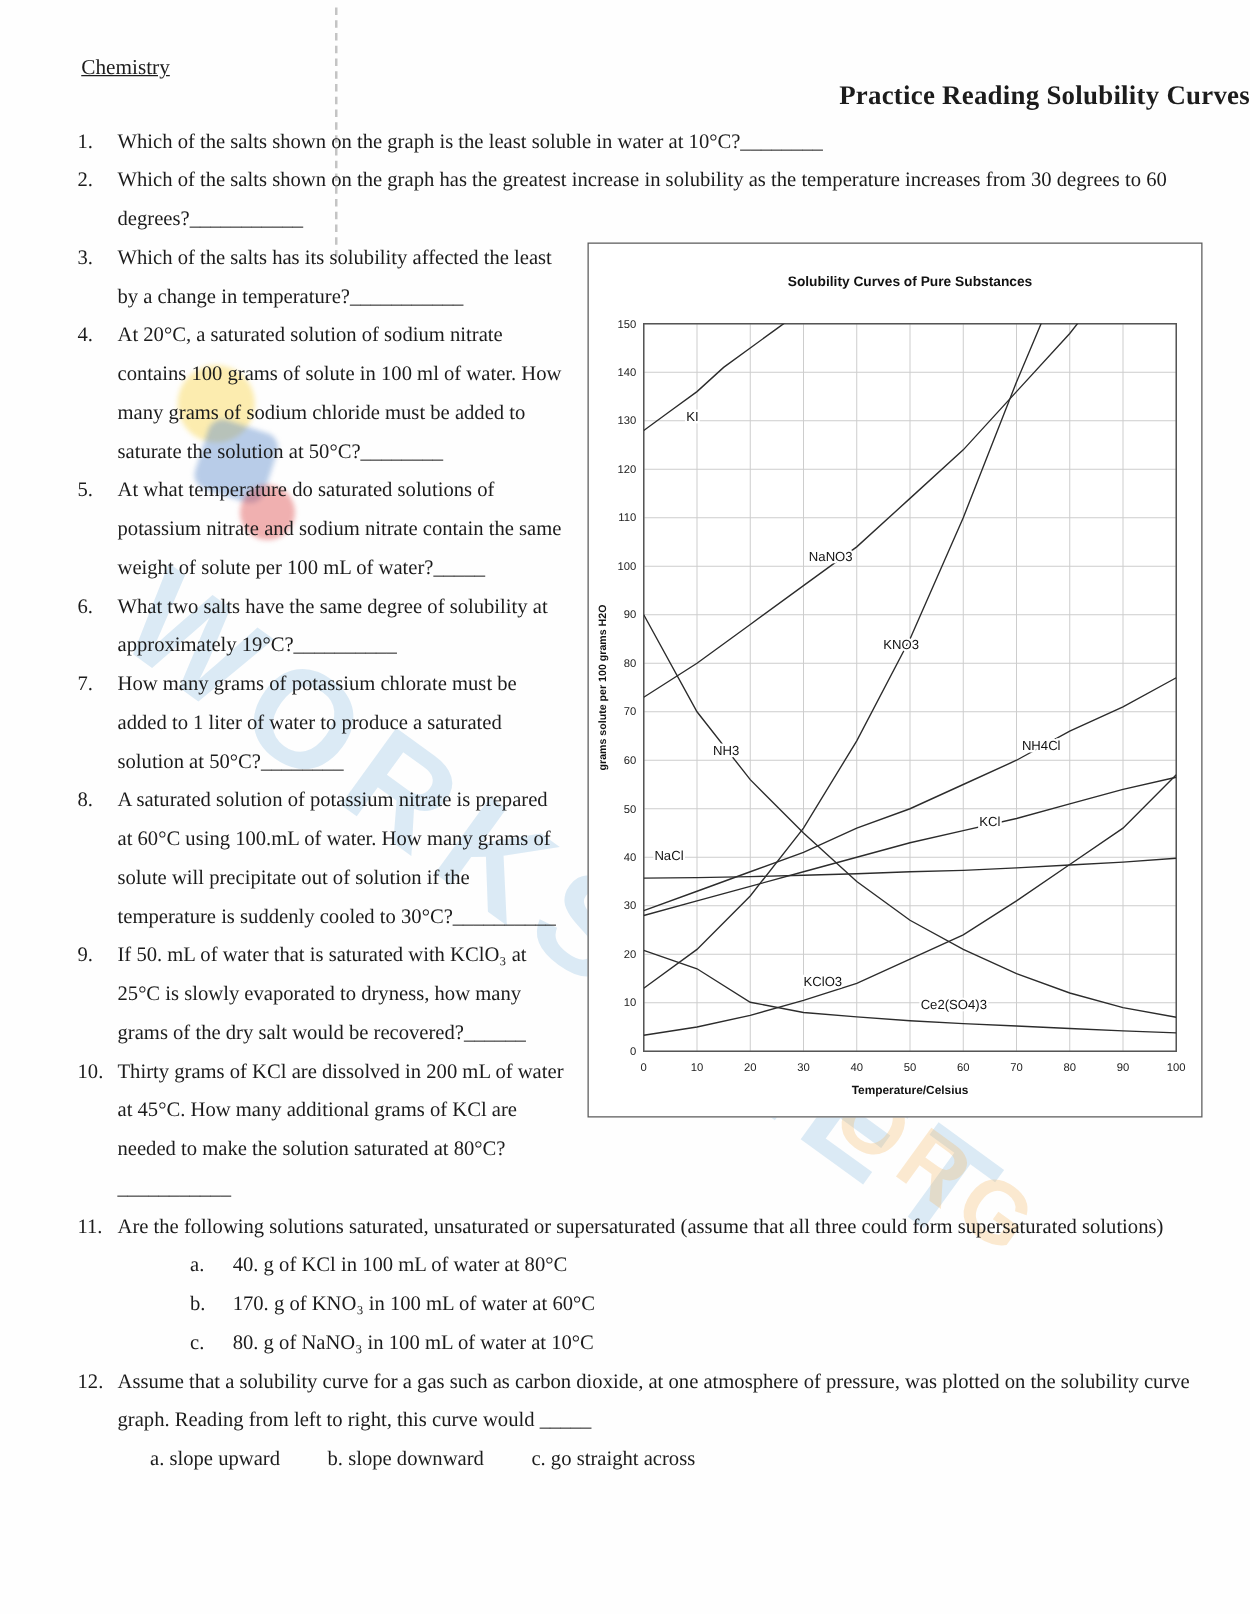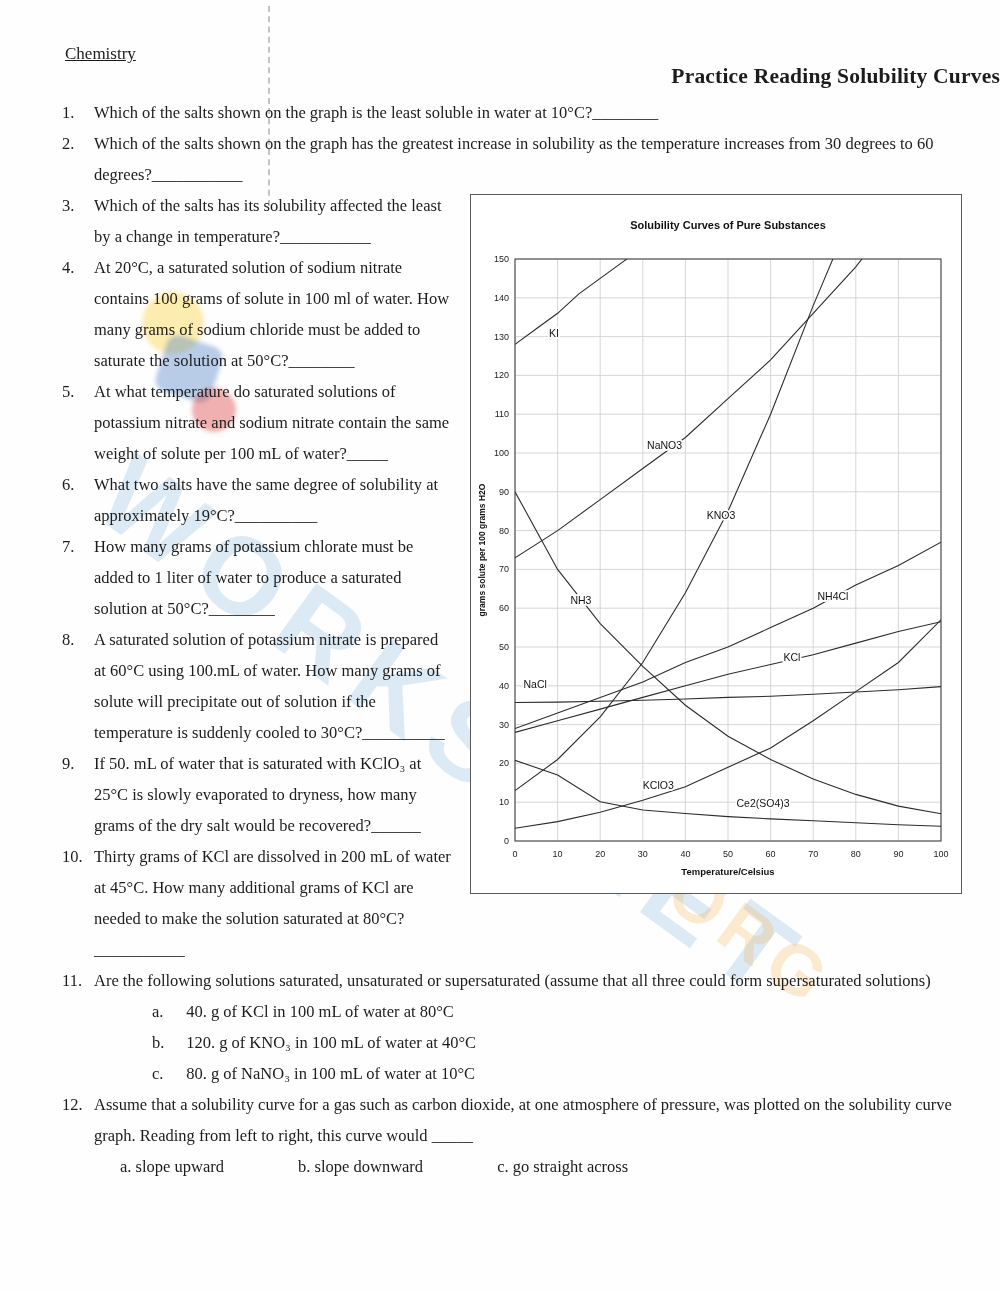--- a/index.html
+++ b/index.html
@@ -37,21 +37,21 @@
   .title { position:relative; z-index:2; text-align:right; font-size:21.5px;
     font-weight:bold; margin:0 0 6px 0; letter-spacing:0.2px; }
 
   
   .content { position:relative; z-index:1; padding:2px 38px 0 62px;
     font-size:16.5px; line-height:31px; }
   .q { position:relative; padding-left:32px; margin:0; }
   .qnum { position:absolute; left:0; top:0; width:28px; }
   .sub { padding-left:90px; }
   .sub .sublabel { display:inline-block; width:30px; }
-  .opts { padding-left:58px; display:flex; gap:74px; }
+  .opts { padding-left:58px; display:flex; gap:38px; }
 
   
   .figure {
     float:right; width:492px; height:700px; margin:4px 0 10px 16px;
     border:1px solid #5a5a5a; background:#ffffff; box-sizing:border-box;
     position:relative; z-index:2;
   }
   .figure svg { display:block; font-family:"Liberation Sans", sans-serif; }
 </style>
 </head>
@@ -215,21 +215,21 @@
     <p class="q">
       <span class="qnum">11.</span>
       <span>Are the following solutions saturated, unsaturated or supersaturated (assume that all three could form supersaturated solutions)</span>
     </p>
     <div class="sub">
       <span class="sublabel">a.</span>
       <span>40. g of KCl in 100 mL of water at 80°C</span>
     </div>
     <div class="sub">
       <span class="sublabel">b.</span>
-      <span>120. g of KNO₃ in 100 mL of water at 40°C</span>
+      <span>170. g of KNO₃ in 100 mL of water at 60°C</span>
     </div>
     <div class="sub">
       <span class="sublabel">c.</span>
       <span>80. g of NaNO₃ in 100 mL of water at 10°C</span>
     </div>
 
     <p class="q">
       <span class="qnum">12.</span>
       <span>Assume that a solubility curve for a gas such as carbon dioxide, at one atmosphere of pressure, was plotted on the solubility curve graph.  Reading from left to right, this curve would _____</span>
     </p>

